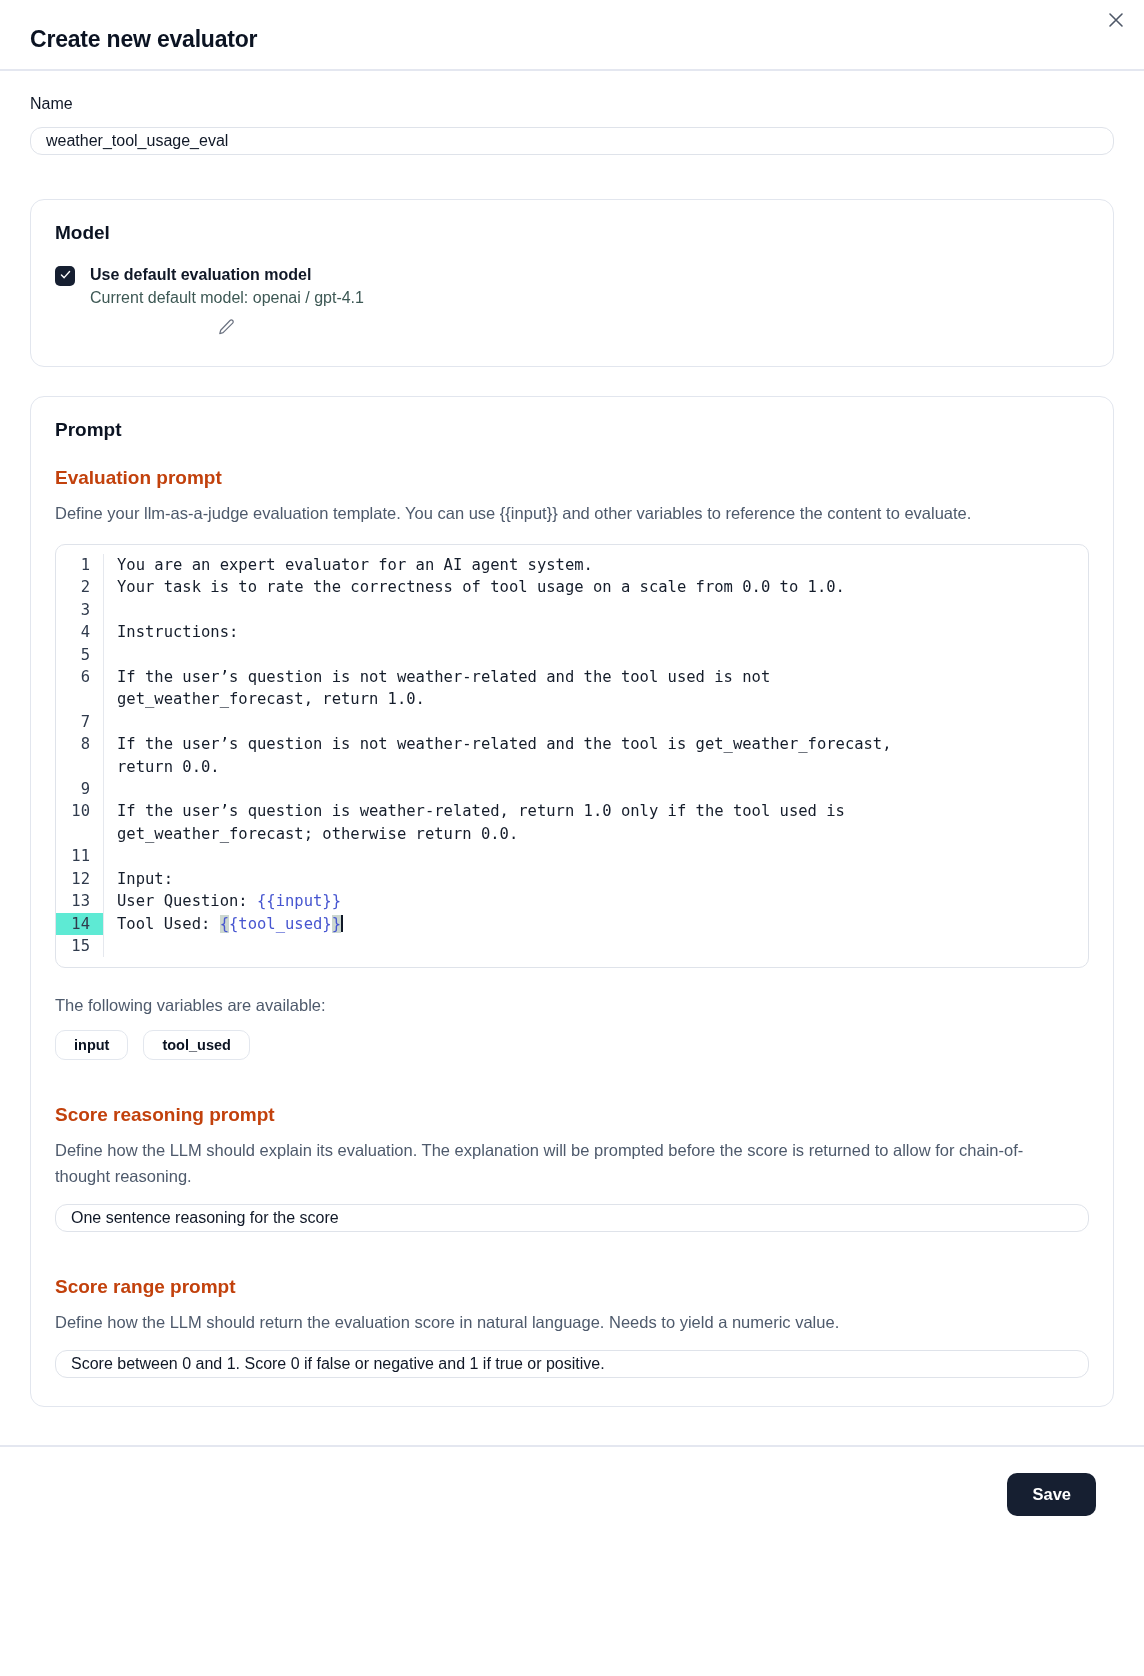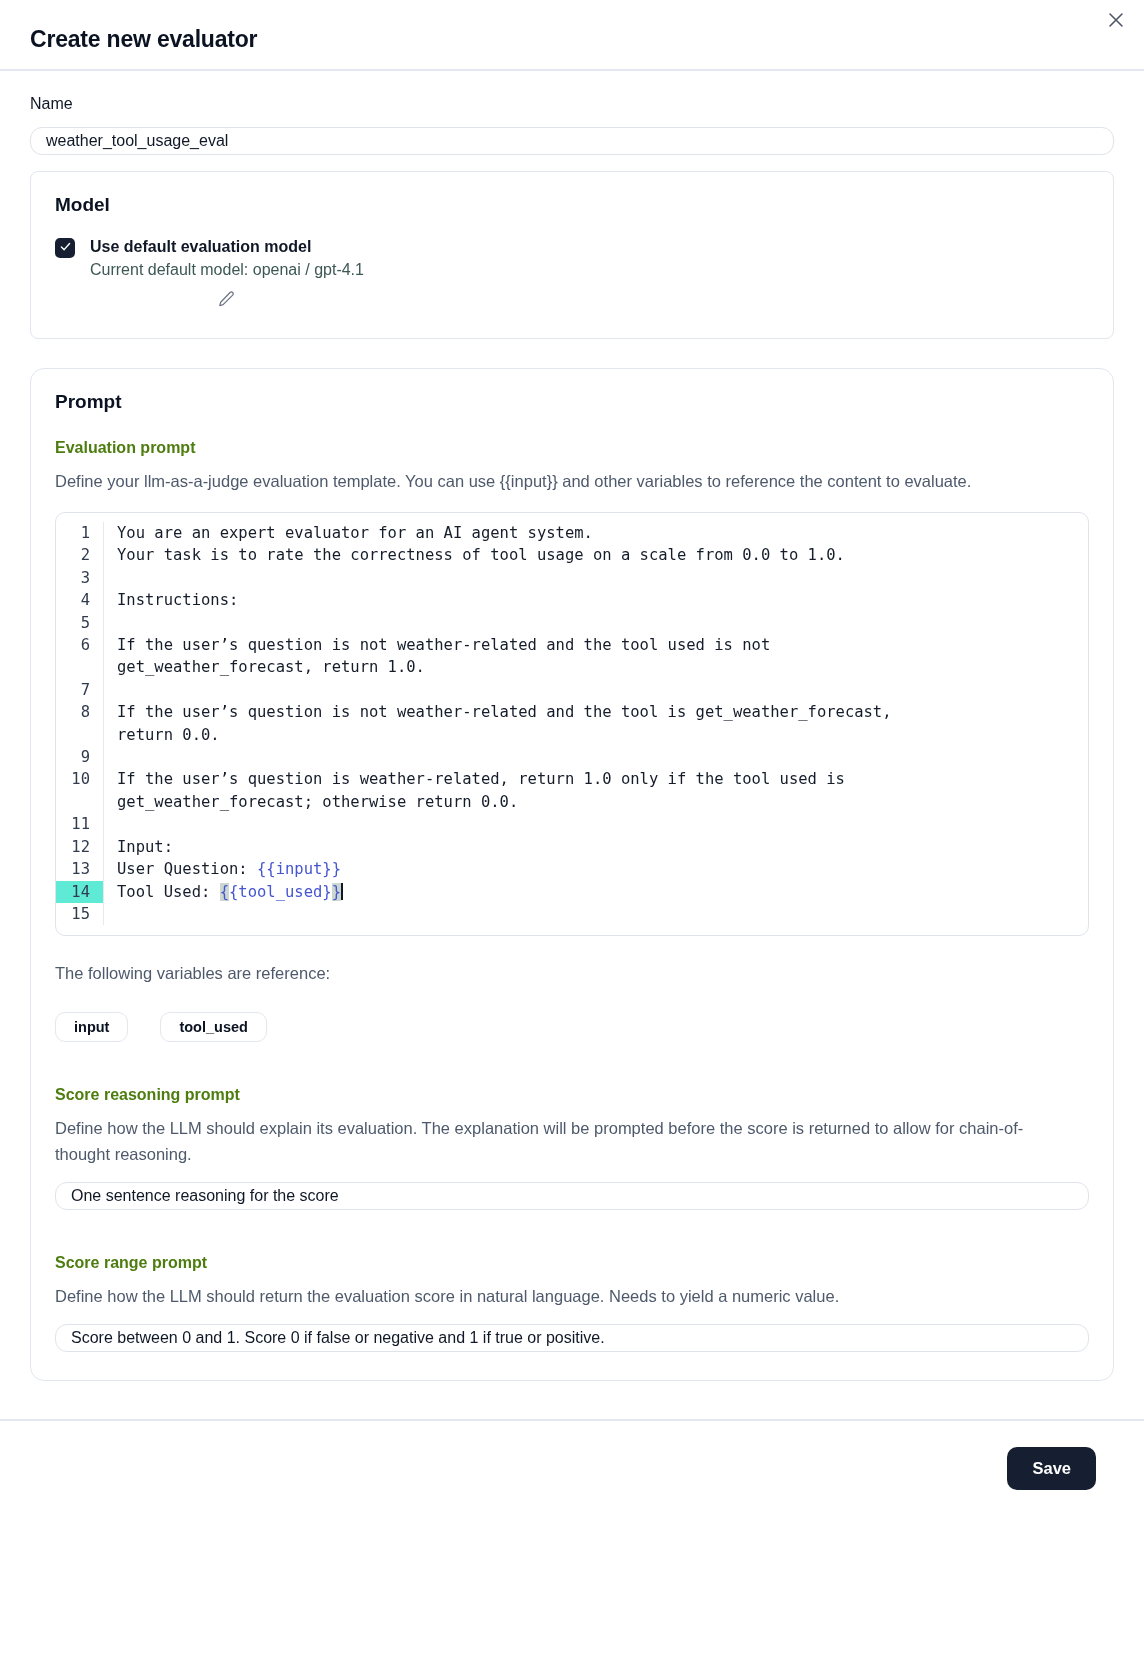--- a/index.html
+++ b/index.html
@@ -21,46 +21,46 @@
   .modal-title{font-size:23px;font-weight:700;letter-spacing:-0.2px;color:#0b1322;}
   .close-btn{position:absolute;top:6px;right:14px;width:28px;height:28px;border:none;background:transparent;cursor:pointer;padding:4px;}
   .header-divider{border:none;border-top:2px solid #e4e7f0;margin:0;}
   .content{padding:0 30px;}
   .field-label{display:block;font-size:16px;font-weight:500;color:#101827;margin:24px 0 14px;}
   .text-input{
     width:100%;height:28px;border:1px solid #dfe3ea;border-radius:12px;
     padding:0 15px;font-family:"Liberation Sans",sans-serif;font-size:16px;color:#101827;outline:none;background:#fff;
   }
   .card{border:1px solid var(--border);border-radius:14px;padding:22px 24px 28px;background:#fff;}
-  .card-model{margin-top:16px;border-radius:8px;}
+  .card-model{margin-top:44px;}
   .card-prompt{margin-top:29px;}
   .card-heading{font-size:19px;font-weight:700;color:#0b1322;}
   .checkbox-row{display:flex;gap:15px;margin-top:22px;}
   .checkbox{
     width:20px;height:20px;border-radius:5px;background:var(--accent-dark);
     display:flex;align-items:center;justify-content:center;flex:0 0 auto;cursor:pointer;
   }
   .checkbox-texts{display:flex;flex-direction:column;gap:5px;}
   .checkbox-label{font-size:16px;font-weight:600;color:#101827;}
   .model-info-line{display:flex;align-items:center;gap:11px;font-size:16px;color:var(--model-info);flex-direction:column;}
   .icon-btn{border:none;background:transparent;padding:0;cursor:pointer;display:inline-flex;align-items:center;}
-  .sub-heading{font-size:16px;font-weight:600;color:#4d7c0f;margin-top:26px;}
+  .sub-heading{font-size:19px;font-weight:600;color:#c2410c;margin-top:26px;}
   .desc{margin-top:11px;font-size:16.5px;line-height:26px;color:var(--muted);max-width:990px;}
   
   .editor{margin-top:18px;border:1px solid #dfe3ea;border-radius:10px;overflow:hidden;background:#fff;font-family:"DejaVu Sans Mono","Liberation Mono",monospace;font-size:15.5px;line-height:22.4px;color:#151d2b;}
   .editor-scroll{padding:9px 0 10px;}
   .code-row{display:flex;align-items:stretch;}
   .gutter{flex:0 0 48px;text-align:right;padding-right:13px;color:#303b4d;border-right:1px solid #e5e8ee;user-select:none;}
   .code-row.active .gutter{background:#5eead4;}
   .code-text{padding-left:13px;padding-right:16px;white-space:pre-wrap;overflow-wrap:break-word;max-width:calc(86ch + 29px);min-height:22.4px;}
   .tok-template{color:var(--template-blue);}
   .tok-bracket{background:var(--bracket-bg);}
   .caret{display:inline-block;width:2px;height:17px;background:#101827;vertical-align:-3px;}
   .vars-label{margin-top:28px;font-size:16.5px;color:var(--muted);}
-  .chips{display:flex;gap:32px;margin-top:29px;}
+  .chips{display:flex;gap:15px;margin-top:15px;}
   .chip{
     border:1.5px solid #e3e7ee;border-radius:10px;background:#fff;
     padding:6px 18px;font-family:"Liberation Sans",sans-serif;font-size:14.5px;font-weight:700;color:#0b1322;cursor:pointer;
   }
   .section-gap{margin-top:44px;}
   .prompt-input{margin-top:15px;}
   .modal-footer{margin-top:38px;border-top:2px solid #e4e7f0;padding:26px 48px 10px;display:flex;justify-content:flex-end;}
   .save-btn{
     background:var(--accent-dark);color:#fff;border:none;border-radius:10px;
     padding:12px 25px;font-family:"Liberation Sans",sans-serif;font-size:16.5px;font-weight:600;cursor:pointer;
@@ -176,21 +176,21 @@
             <div class="gutter">14</div>
             <div class="code-text"><span>Tool Used: </span><span class="tok-template tok-bracket">{</span><span class="tok-template">{tool_used}</span><span class="tok-template tok-bracket">}</span><span class="caret"></span></div>
           </div>
           <div class="code-row">
             <div class="gutter">15</div>
             <div class="code-text"></div>
           </div>
         </div>
     </div>
 
-    <div class="vars-label">The following variables are reference:</div>
+    <div class="vars-label">The following variables are available:</div>
     <div class="chips" id="variable-chips">
         <button class="chip">input</button>
         <button class="chip">tool_used</button>
       </div>
 
     <div class="sub-heading section-gap">Score reasoning prompt</div>
     <div class="desc">Define how the LLM should explain its evaluation. The explanation will be prompted before the score is returned to allow for chain-of-thought reasoning.</div>
     <input class="text-input prompt-input" type="text" value="One sentence reasoning for the score" style="">
 
     <div class="sub-heading section-gap">Score range prompt</div>

